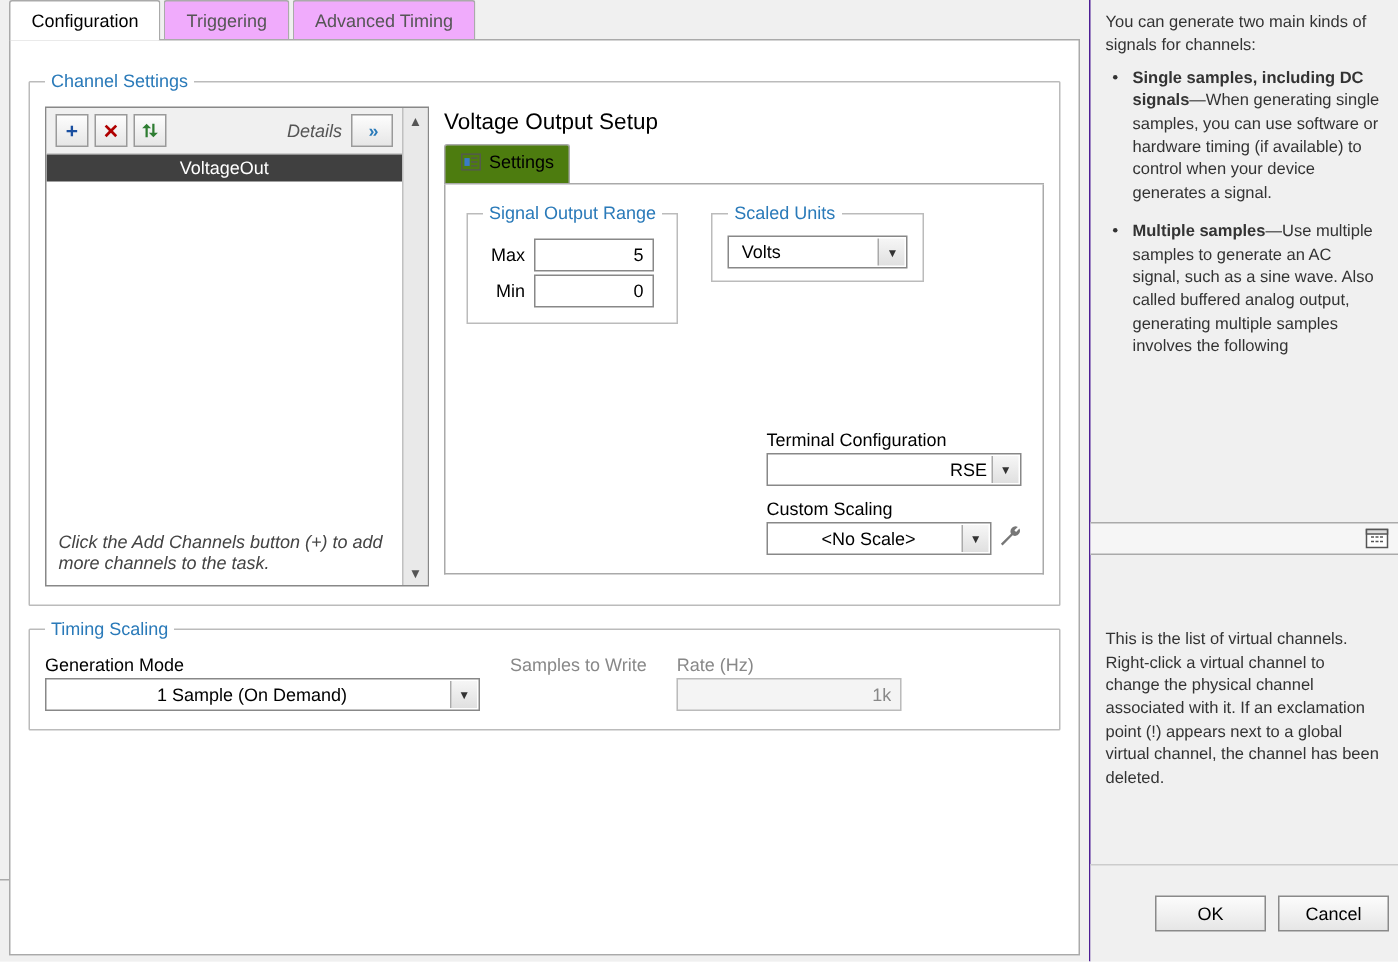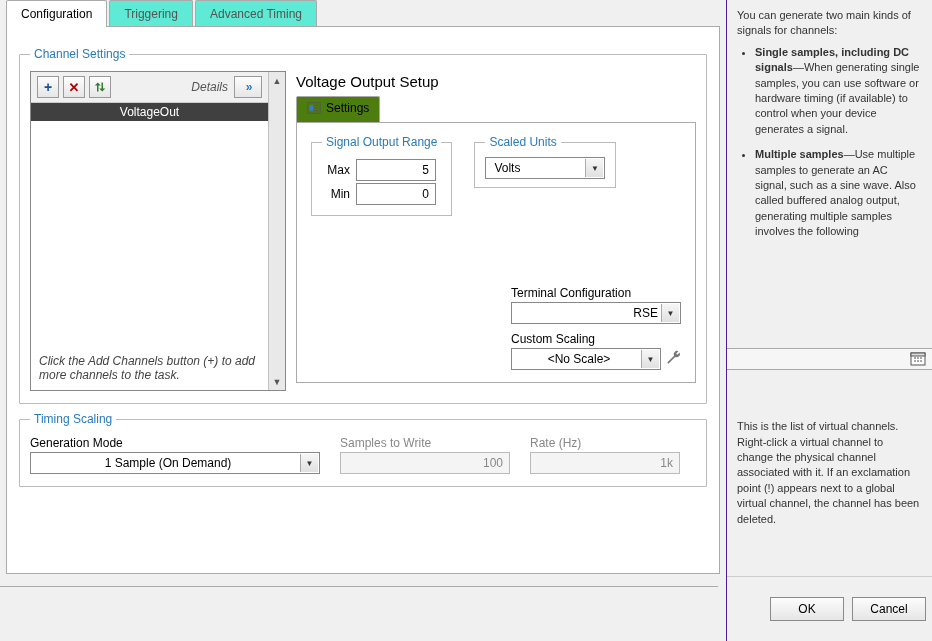--- a/index.html
+++ b/index.html
@@ -30,40 +30,40 @@
   .tab-strip {
     display: flex;
     padding: 0 6px;
     margin-top: 0;
     position: relative;
   }
   .tab {
     padding: 6px 14px;
     border: 1px solid #aaa;
     border-bottom: none;
-    background: #5eead4;
+    background: #f0abfc;
     color: #555;
     cursor: pointer;
     margin-right: 2px;
     border-radius: 2px 2px 0 0;
   }
   .tab.active {
     background: #fff;
     color: #000;
     position: relative;
     z-index: 2;
   }
   .tab-panel {
     border: 1px solid #aaa;
     background: #fff;
     margin: -1px 6px 10px 6px;
     padding: 12px 12px 24px 12px;
     position: relative;
     z-index: 1;
-    height: 548px;
+    height: 611px;
   }
   fieldset.group {
     border: 1px solid #bbb;
     border-radius: 1px;
     margin: 8px 0;
     padding: 10px 10px 12px 10px;
     position: relative;
   }
   fieldset.group > legend {
     color: #2a7ab9;
@@ -437,21 +437,20 @@
         <div class="timing-row">
           <div class="field-col">
             <span class="lbl">Generation Mode</span>
             <div class="combo wide-combo">
               <span>1 Sample (On Demand)</span>
               <span class="arr">▼</span>
             </div>
           </div>
           <div class="field-col dis">
             <span class="lbl">Samples to Write</span>
-            <input class="ro-input" readonly="" value="100" style="">
           </div>
           <div class="field-col dis">
             <span class="lbl">Rate (Hz)</span>
             <input class="ro-input" style="width: 150px;" readonly="" value="1k">
           </div>
         </div>
       </fieldset>
 
     </div>
     <div class="left-bottom-border"></div>

